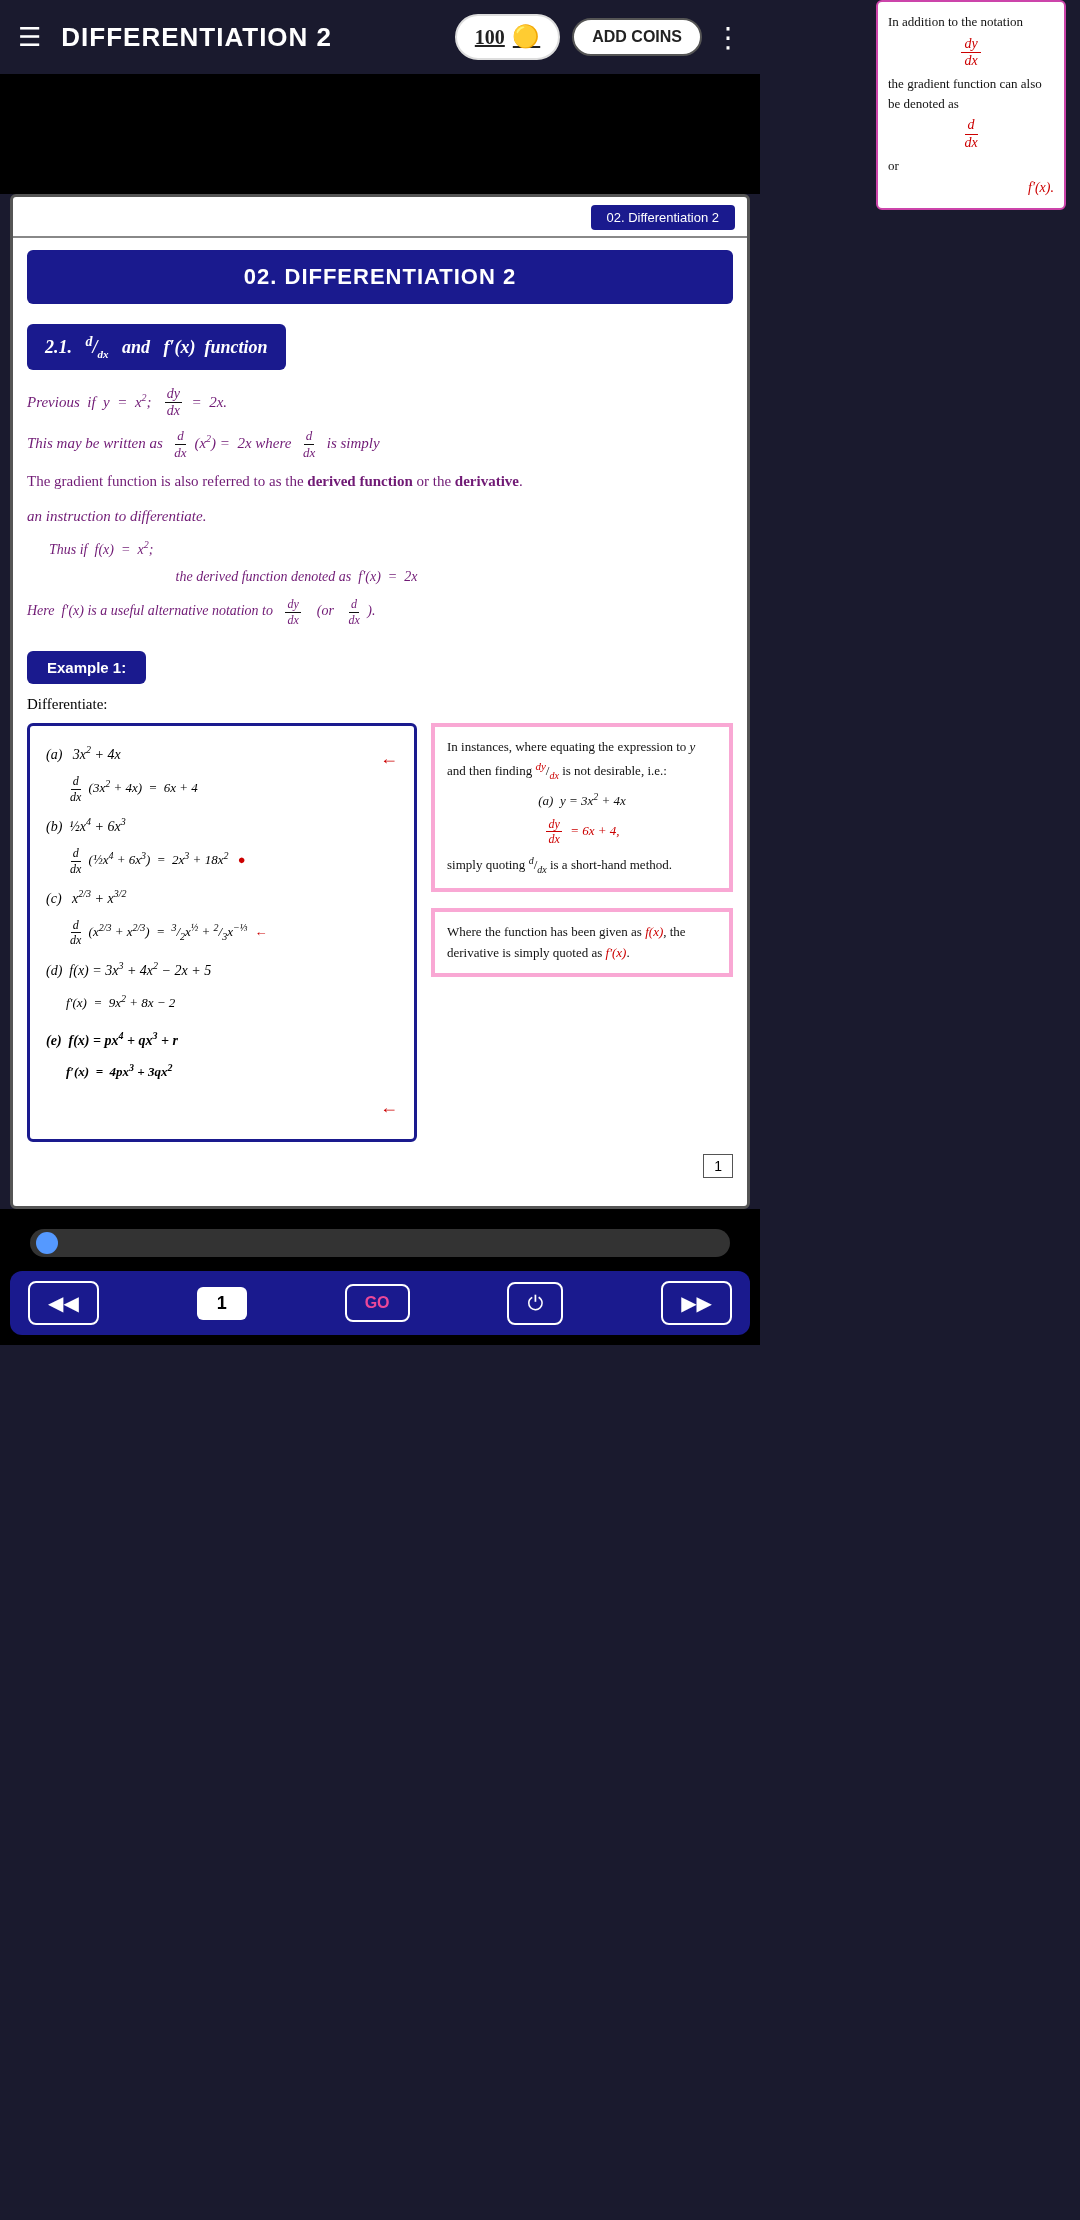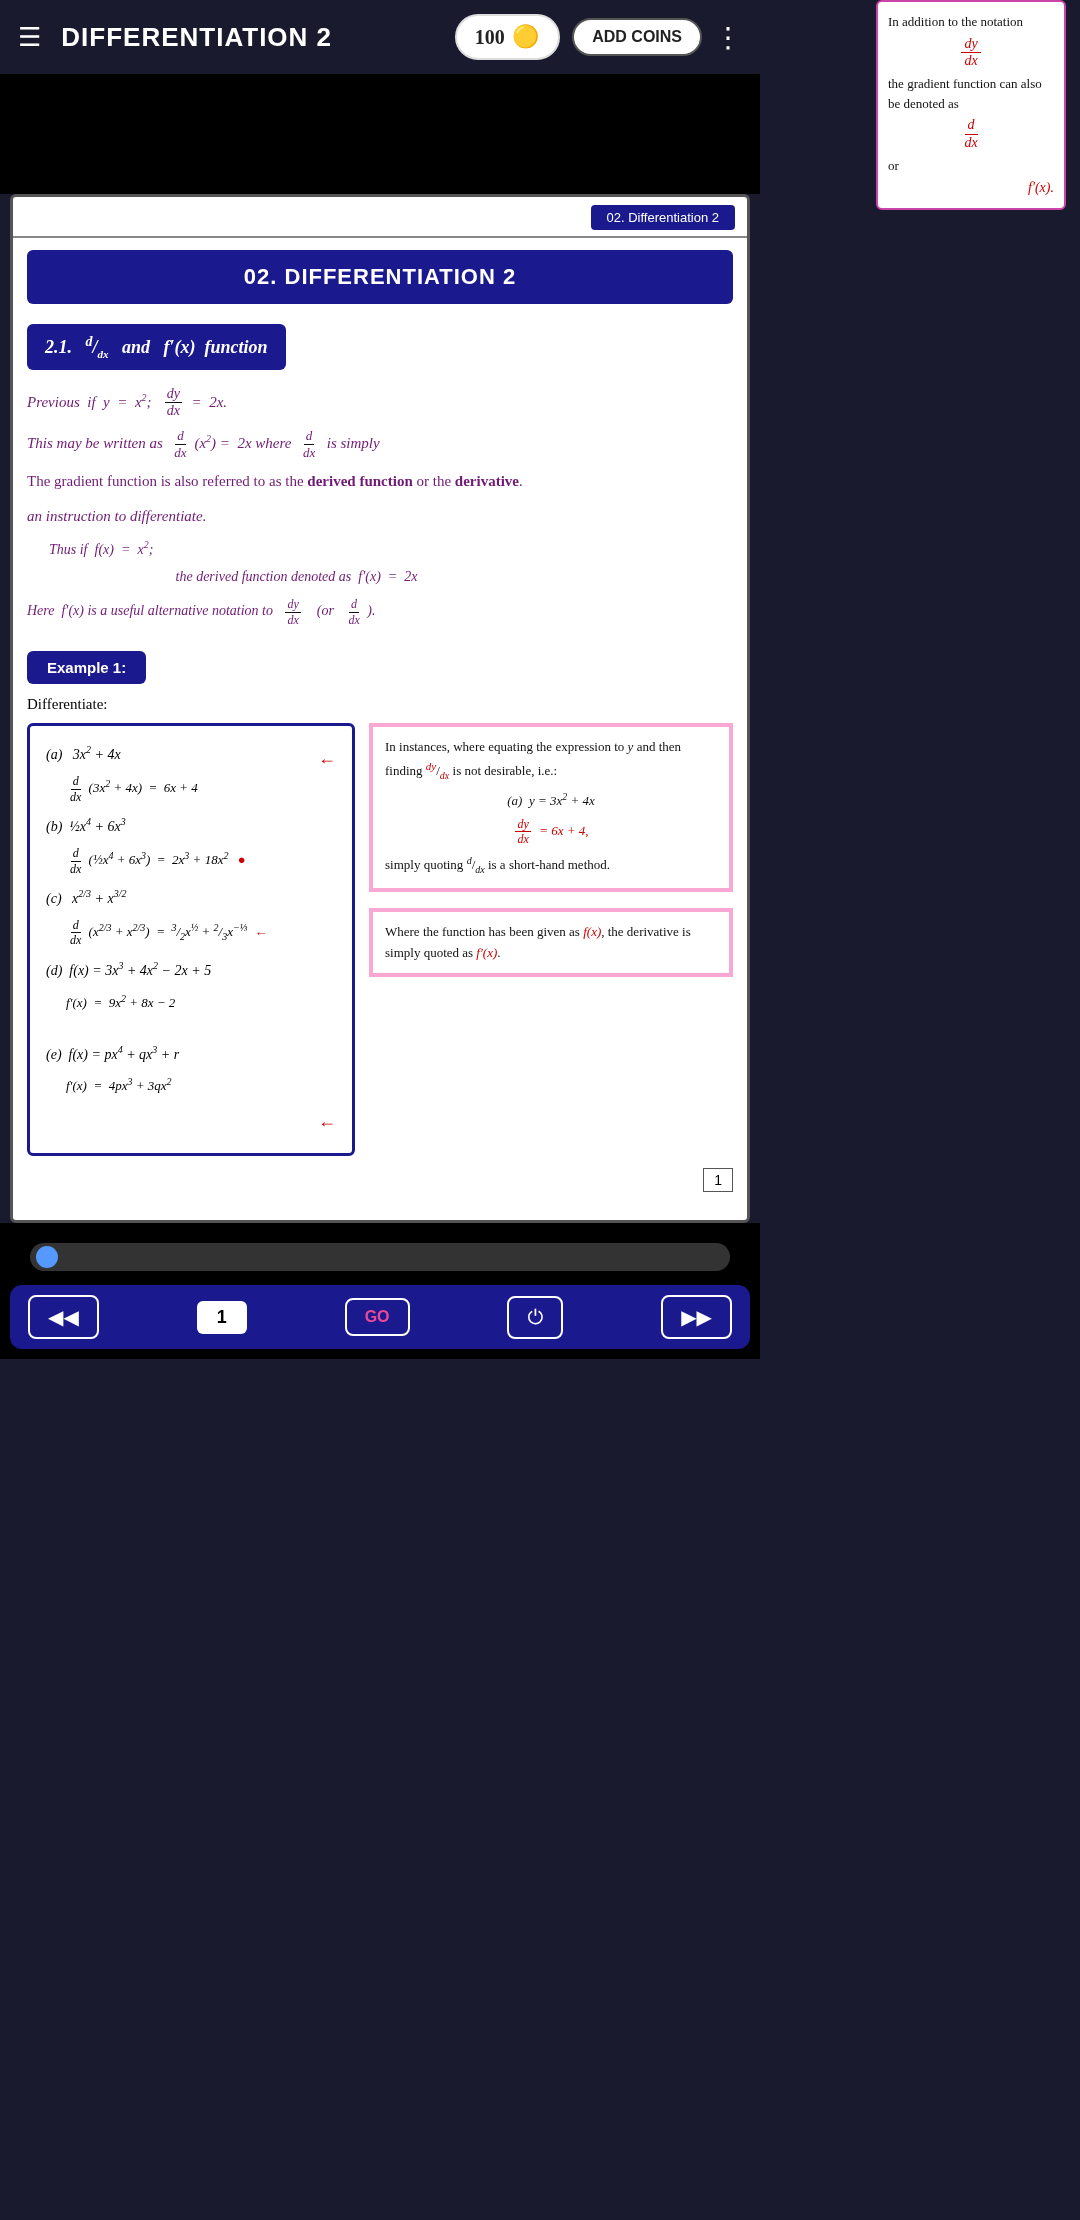--- a/index.html
+++ b/index.html
@@ -41,20 +41,21 @@
       background: white;
       border-radius: 30px;
       padding: 8px 18px;
       display: flex;
       align-items: center;
       gap: 8px;
       font-size: 20px;
       font-weight: bold;
       color: #222;
       border: 2px solid #ddd;
+      text-decoration: underline;
     }
     .coin-icon {
       font-size: 22px;
     }
     .add-coins-btn {
       background: white;
       border: 2px solid #555;
       border-radius: 30px;
       padding: 8px 18px;
       font-size: 16px;
@@ -190,21 +191,21 @@
     .exercise-area {
       display: flex;
       gap: 14px;
       padding: 0 14px;
       margin-top: 6px;
     }
     .exercise-box {
       border: 3px solid #1a1a8e;
       border-radius: 6px;
       padding: 14px 16px;
-      width: 328px;
+      width: 390px;
       flex-shrink: 0;
       font-size: 14px;
       line-height: 2.0;
     }
     .exercise-side-notes {
       flex: 1;
       display: flex;
       flex-direction: column;
       gap: 16px;
     }
@@ -523,21 +524,21 @@
 
       <div style="margin-top:8px;">
         <div style="font-style:italic; font-size:14px;">
           <em>(d)&nbsp; f(x) = 3x</em><sup>3</sup> <em>+ 4x</em><sup>2</sup> <em>− 2x + 5</em>
         </div>
         <div style="margin-left:20px; margin-top:4px; font-style:italic; font-size:13px;">
           f′(x) &nbsp;=&nbsp; 9x<sup>2</sup> + 8x − 2
         </div>
       </div>
 
-      <div style="margin-top:24px;">
+      <div style="margin-top:10px;font-weight:bold;">
         <div style="font-style:italic; font-size:14px;">
           <em>(e)&nbsp; f(x) = px</em><sup>4</sup> <em>+ qx</em><sup>3</sup> <em>+ r</em>
         </div>
         <div style="margin-left:20px; margin-top:4px; font-style:italic; font-size:13px; line-height:1.8;">
           f′(x) &nbsp;=&nbsp; 4px<sup>3</sup> + 3qx<sup>2</sup>
         </div>
         <div style="text-align:right; color:#cc0000; font-size:18px; margin-top:6px;">←</div>
       </div>
 
     </div>

